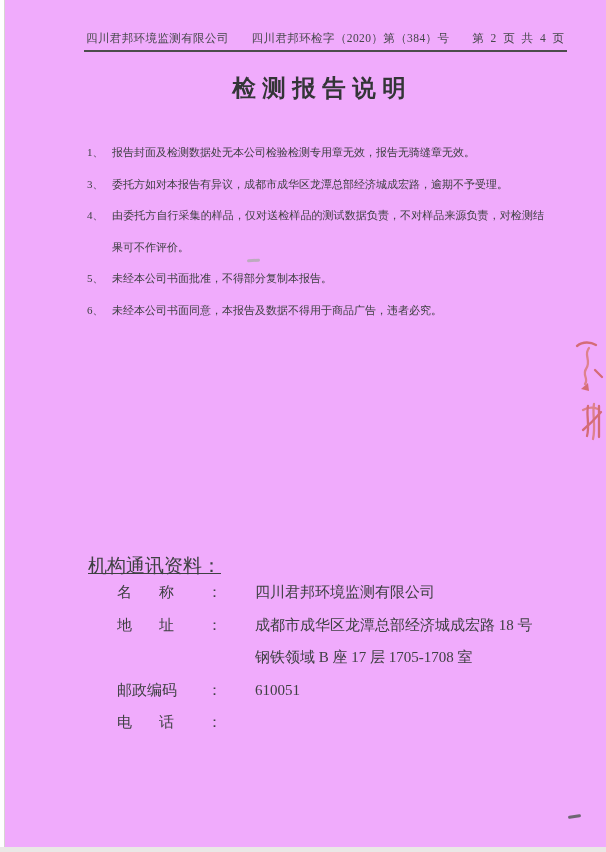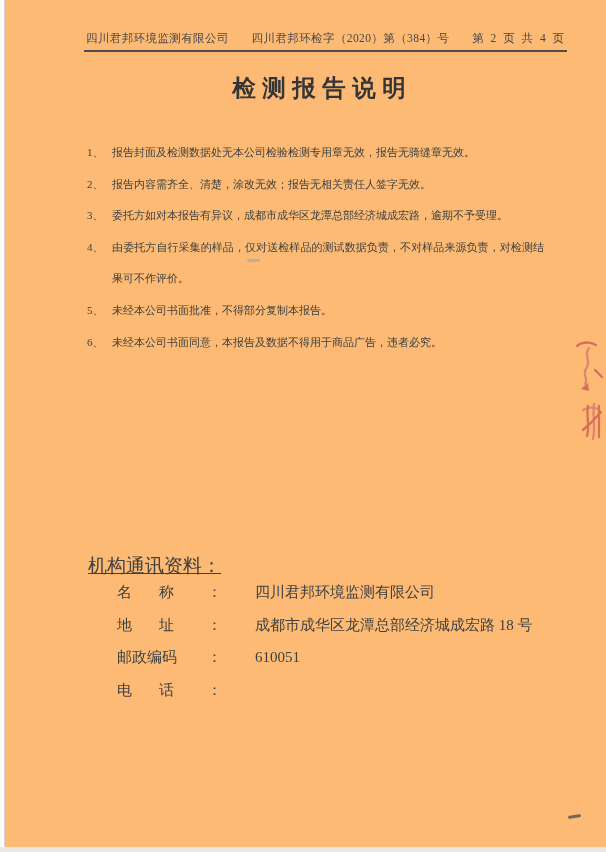--- a/index.html
+++ b/index.html
@@ -4,21 +4,21 @@
 <style>
   html,body{margin:0;padding:0;}
   body{
     width:606px;height:852px;
     background:#f4f3f1;
     font-family:"Liberation Serif","DejaVu Serif",serif;
     position:relative;overflow:hidden;
   }
   .page{
     position:absolute;left:0;top:0;width:606px;height:852px;
-    background:#fdba74;color:#3f4143;
+    background:#f0abfc;color:#3f4143;
   }
   
   .left-strip{position:absolute;left:0;top:0;width:4px;height:852px;background:#fefefe;}
   .left-edge{position:absolute;left:4px;top:0;width:1.3px;height:852px;background:#d6d4d2;}
   .bottom-edge{position:absolute;left:0;bottom:0;width:606px;height:5px;background:#eae8e6;}
   
   .header{
     position:absolute;left:86px;top:31px;width:480px;height:18px;
     display:flex;align-items:baseline;justify-content:space-between;
     font-size:11.5px;color:#45474a;letter-spacing:0.4px;white-space:nowrap;
@@ -68,41 +68,45 @@
     <span>四川君邦环境监测有限公司</span>
     <span>四川君邦环检字（2020）第（384）号</span>
     <span class="pg">第 2 页 共 4 页</span>
   </div>
   <div class="header-rule"></div>
 
   <h1 class="title">检测报告说明</h1>
 
   <div class="notes">
     <p class="note"><span class="num">1、</span><span>报告封面及检测数据处无本公司检验检测专用章无效，报告无骑缝章无效。</span></p>
-    <p class="note"><span class="num">2、</span><span>报告内容需齐全、清楚，涂改无效；报告无相关责任人签字无效。</span></p>
     <p class="note"><span class="num">3、</span><span>委托方如对本报告有异议，成都市成华区龙潭总部经济城成宏路，逾期不予受理。</span></p>
     <p class="note"><span class="num">4、</span><span>由委托方自行采集的样品，仅对送检样品的测试数据负责，不对样品来源负责，对检测结果可不作评价。</span></p>
     <p class="note"><span class="num">5、</span><span>未经本公司书面批准，不得部分复制本报告。</span></p>
     <p class="note"><span class="num">6、</span><span>未经本公司书面同意，本报告及数据不得用于商品广告，违者必究。</span></p>
   </div>
 
   <div class="dash1"></div>
 
   <div class="contact-heading">机构通讯资料：</div>
 
   <div class="contact">
     <div class="crow">
       <span class="clabel">名称</span>
         <span class="csep">：</span>
         <span class="cval">四川君邦环境监测有限公司</span>
     </div>
     <div class="crow">
       <span class="clabel">地址</span>
         <span class="csep">：</span>
         <span class="cval">成都市成华区龙潭总部经济城成宏路 18 号</span>
+    </div>
+    <div class="crow">
+      <span class="clabel"></span>
+        <span class="csep"></span>
+        <span class="cval">钢铁领域 B 座 17 层 1705-1708 室</span>
     </div>
     <div class="crow">
       <span class="clabel">邮政编码</span>
         <span class="csep">：</span>
         <span class="cval">610051</span>
     </div>
     <div class="crow">
       <span class="clabel">电话</span>
         <span class="csep">：</span>
     </div>

